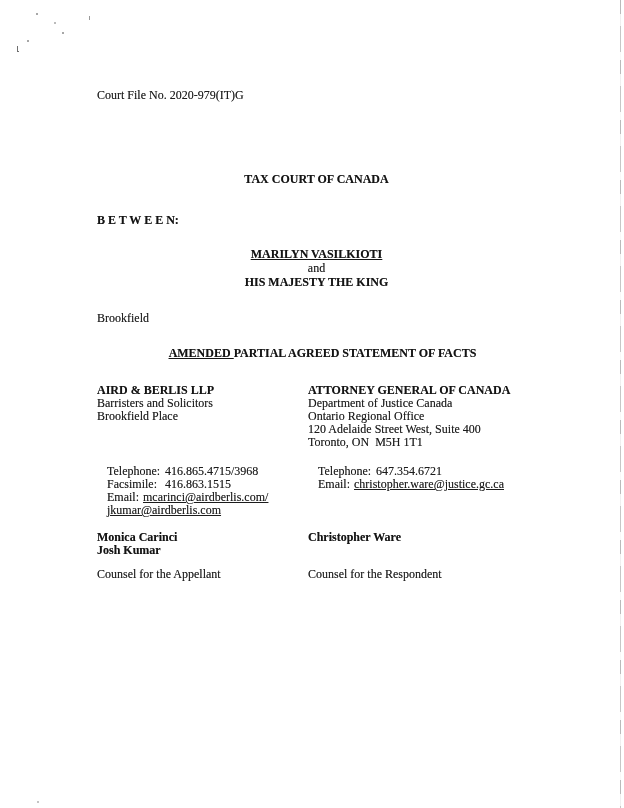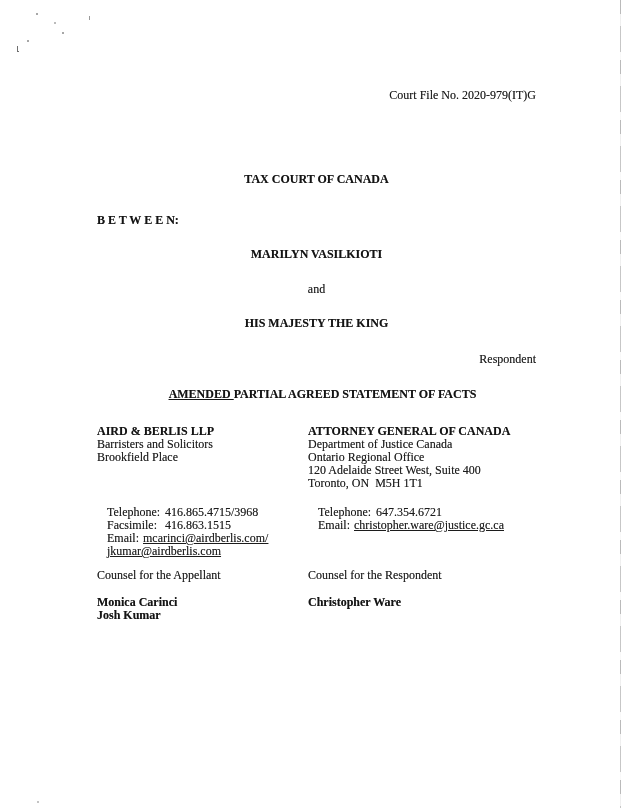--- a/index.html
+++ b/index.html
@@ -29,29 +29,29 @@
   .edge-line {
     position: absolute; right: 3px; top: 0; width: 1px; height: 808px;
     background: repeating-linear-gradient(180deg,
       rgba(130,130,130,0.55) 0 14px, rgba(130,130,130,0.12) 14px 26px,
       rgba(130,130,130,0.45) 26px 52px, rgba(130,130,130,0.05) 52px 60px);
   }
 
   .content { padding: 88px 88px 0 97px; }
 
   .center { text-align: center; }
-  .right  { text-align: right; }
+  .right  { }
   .bold   { font-weight: bold; color: #141414; }
 
   .court-title       { margin-top: 70px; }
   .between           { margin-top: 27px; }
-  .party-appellant   { margin-top: 20px; }
+  .party-appellant   { margin-top: 20px; text-decoration: underline; }
   .role-appellant    { margin-top: 2px; }
-  .conj              { margin-top: 21px; }
-  .party-respondent  { margin-top: 20px; }
+  .conj              { }
+  .party-respondent  { }
   .role-respondent   { margin-top: 22px; }
   .doc-title         { margin-top: 21px; }
   .doc-title .underline { text-decoration: underline; white-space: pre-wrap; margin-left: 12px; }
 
   .row { display: flex; line-height: 13px; }
   .row-firm    { margin-top: 24px; }
   .row-contact { margin-top: 16px; margin-left: 10px; }
   .row-names   { margin-top: 14px; }
   .row-counsel { margin-top: 11px; }
   .cell-left  { width: 211px; flex-shrink: 0; }
@@ -84,21 +84,21 @@
 
     <div class="court-title center bold">TAX COURT OF CANADA</div>
 
     <div class="between bold">B E T W E E N:</div>
 
     <div class="party-appellant center bold">MARILYN VASILKIOTI</div>
 
     <div class="conj center">and</div>
 
     <div class="party-respondent center bold">HIS MAJESTY THE KING</div>
-    <div class="role-respondent right">Respondent</div>
+    <div class="role-respondent right">Brookfield</div>
 
     <div class="doc-title center bold"><span class="underline">AMENDED </span><span>PARTIAL AGREED STATEMENT OF FACTS</span></div>
 
     <div class="row row-firm">
       <div class="cell-left">
         <div class="bold">AIRD &amp; BERLIS LLP</div>
         <div>Barristers and Solicitors</div>
         <div>Brookfield Place</div>
       </div>
       <div class="cell-right">
@@ -116,29 +116,29 @@
         <div><span class="contact-label">Facsimile:</span><span>416.863.1515</span></div>
         <div><span class="email-label">Email:</span><a class="email">mcarinci@airdberlis.com/</a></div>
         <div><a class="email">jkumar@airdberlis.com</a></div>
       </div>
       <div class="cell-right">
         <div><span class="contact-label">Telephone:</span><span>647.354.6721</span></div>
         <div><span class="email-label">Email:</span><a class="email">christopher.ware@justice.gc.ca</a></div>
       </div>
     </div>
 
-    <div class="row row-counsel">
-      <div class="cell-left">Counsel for the Appellant</div>
-      <div class="cell-right">Counsel for the Respondent</div>
-    </div>
-
     <div class="row row-names">
       <div class="cell-left">
         <div class="bold">Monica Carinci</div>
         <div class="bold">Josh Kumar</div>
       </div>
       <div class="cell-right">
         <div class="bold">Christopher Ware</div>
       </div>
     </div>
 
+    <div class="row row-counsel">
+      <div class="cell-left">Counsel for the Appellant</div>
+      <div class="cell-right">Counsel for the Respondent</div>
+    </div>
+
   </div>
 </div>
 
 </body></html>

